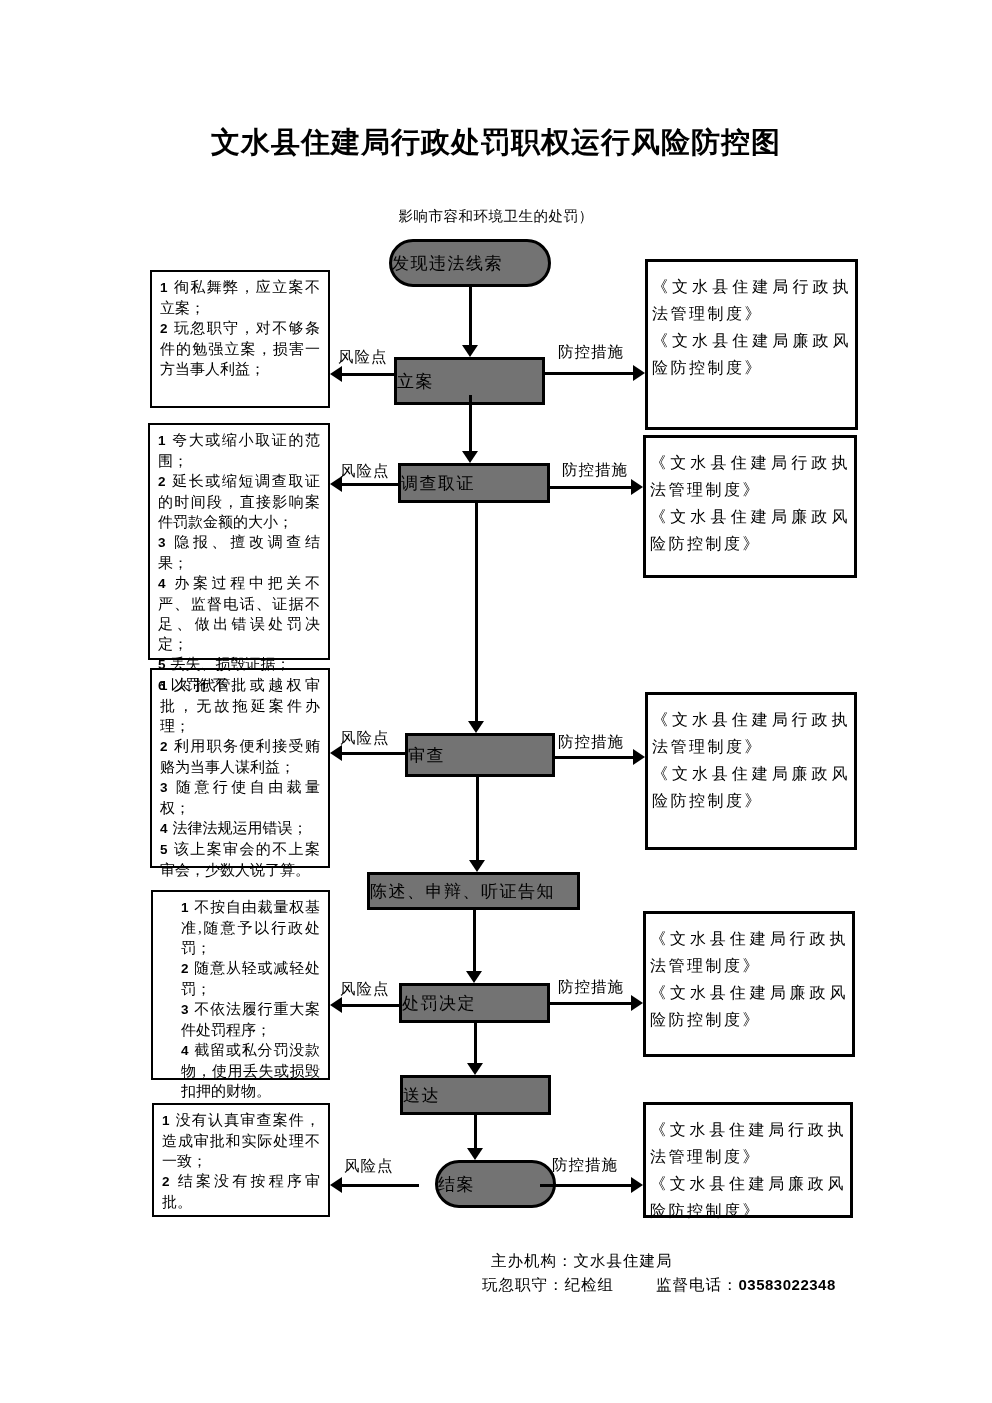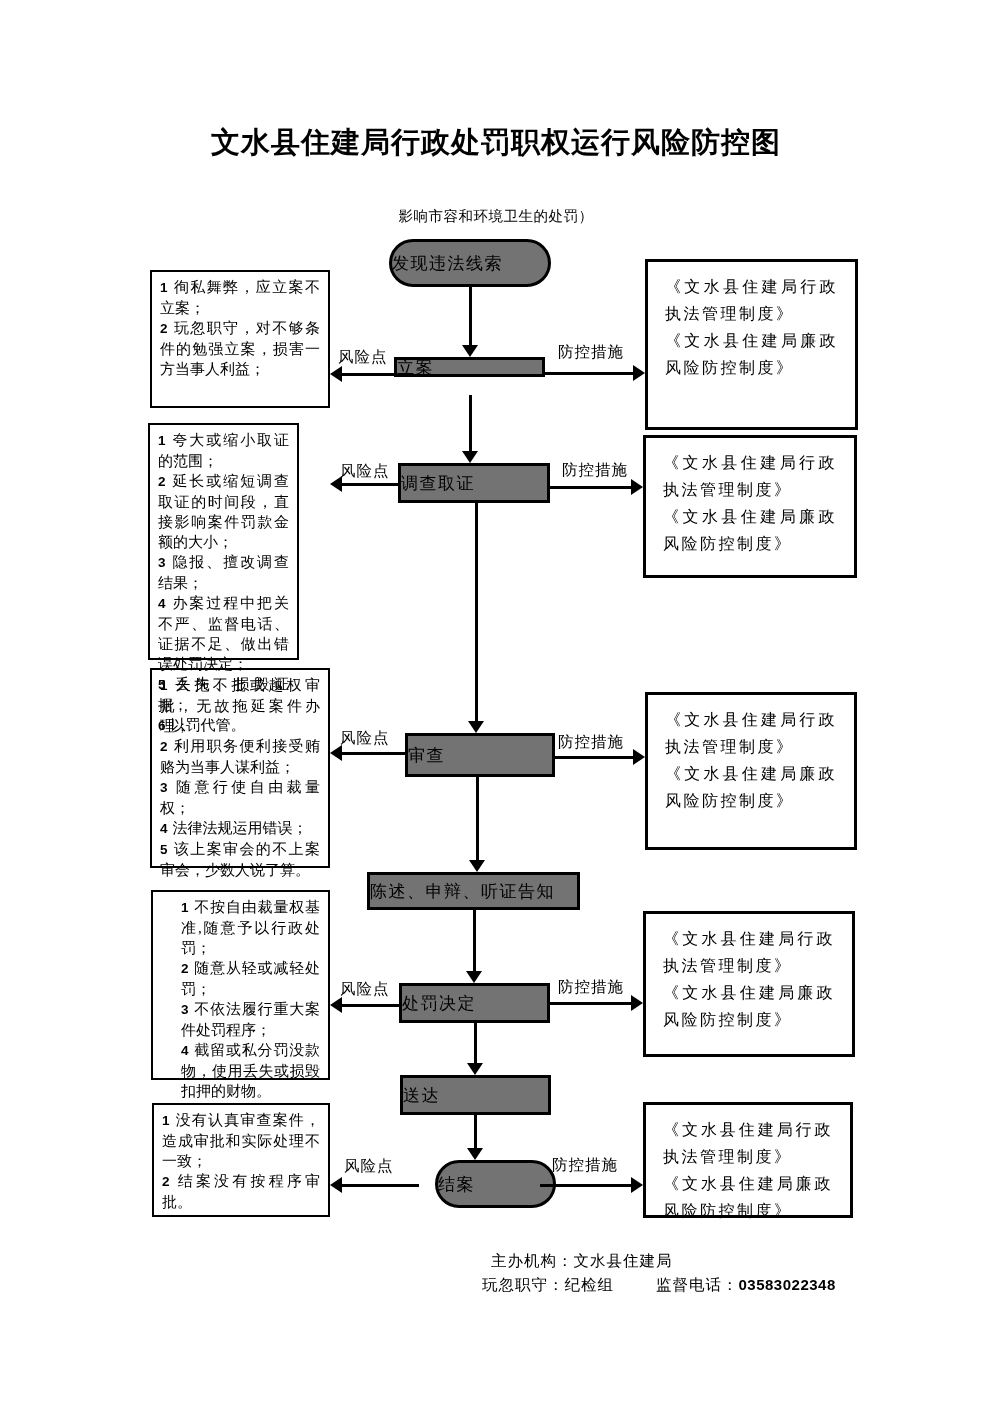--- a/index.html
+++ b/index.html
@@ -16,21 +16,21 @@
   .node  { position:absolute; border:3px solid #000; background:#737373; box-sizing:border-box;
            display:flex; align-items:center; justify-content:flex-start;
            font-size:17px; letter-spacing:1.5px; }
   .stadium { border-radius:26px; }
 
   .rbox  { position:absolute; border:2.5px solid #000; box-sizing:border-box;
            padding:5px 8px 4px 8px; font-size:15px; line-height:20px; text-align:justify; }
   .ritem b { font-family:"Liberation Sans","DejaVu Sans",sans-serif; font-size:13.5px; margin-right:5px; }
 
   .mbox  { position:absolute; border:3px solid #000; box-sizing:border-box;
-           padding:11px 17px; font-size:16px; line-height:27px; letter-spacing:2.5px; text-align:justify; }
+           padding:11px 4px; font-size:16px; line-height:27px; letter-spacing:2.5px; text-align:justify; }
 
   .lab   { position:absolute; font-size:15.5px; letter-spacing:1px; white-space:nowrap; }
 
   .vline { position:absolute; width:2.5px; background:#000; }
   .vhead { position:absolute; width:0; height:0;
            border-left:8px solid transparent; border-right:8px solid transparent; border-top:12px solid #000; }
   .hline { position:absolute; height:2.5px; background:#000; }
   .hheadL{ position:absolute; width:0; height:0;
            border-top:8px solid transparent; border-bottom:8px solid transparent; border-right:12px solid #000; }
   .hheadR{ position:absolute; width:0; height:0;
@@ -45,21 +45,21 @@
 <body>
 
 <div class="page">
 
   <div class="title">文水县住建局行政处罚职权运行风险防控图</div>
   <div class="sub sub2">影响市容和环境卫生的处罚）</div>
 
   <div class="node stadium" style="left:389px;top:239px;width:162px;height:48px;">
     <span>发现违法线索</span>
   </div>
-  <div class="node" style="left:394px;top:357px;width:151px;height:20px;">
+  <div class="node" style="left:394px;top:357px;width:151px;height:48px;">
     <span>立案</span>
   </div>
   <div class="node" style="left:398px;top:463px;width:152px;height:40px;">
     <span>调查取证</span>
   </div>
   <div class="node" style="left:405px;top:733px;width:150px;height:44px;">
     <span>审查</span>
   </div>
   <div class="node" style="left:367px;top:872px;width:213px;height:38px;">
     <span>陈述、申辩、听证告知</span>
@@ -127,21 +127,21 @@
 
   <div class="hline" style="left:540px;top:1184px;width:91px;"></div>
   <div class="hheadR" style="left:631px;top:1177px;"></div>
   <div class="lab" style="left:552px;top:1155px;">防控措施</div>
 
   <div class="rbox" style="left:150px;top:270px;width:180px;height:138px;">
     <div class="ritem"><b>1</b><span>徇私舞弊，应立案不立案；</span></div>
     <div class="ritem"><b>2</b><span>玩忽职守，对不够条件的勉强立案，损害一方当事人利益；</span></div>
   </div>
 
-  <div class="rbox" style="left:148px;top:423px;width:151px;height:237px;">
+  <div class="rbox" style="left:148px;top:423px;width:182px;height:237px;">
     <div class="ritem"><b>1</b><span>夸大或缩小取证的范围；</span></div>
     <div class="ritem"><b>2</b><span>延长或缩短调查取证的时间段，直接影响案件罚款金额的大小；</span></div>
     <div class="ritem"><b>3</b><span>隐报、擅改调查结果；</span></div>
     <div class="ritem"><b>4</b><span>办案过程中把关不严、监督电话、证据不足、做出错误处罚决定；</span></div>
     <div class="ritem"><b>5</b><span>丢失、损毁证据；</span></div>
     <div class="ritem"><b>6</b><span>以罚代管。</span></div>
   </div>
 
   <div class="rbox" style="left:150px;top:668px;width:180px;height:200px;">
     <div class="ritem"><b>1</b><span>久拖不批或越权审批，无故拖延案件办理；</span></div>

